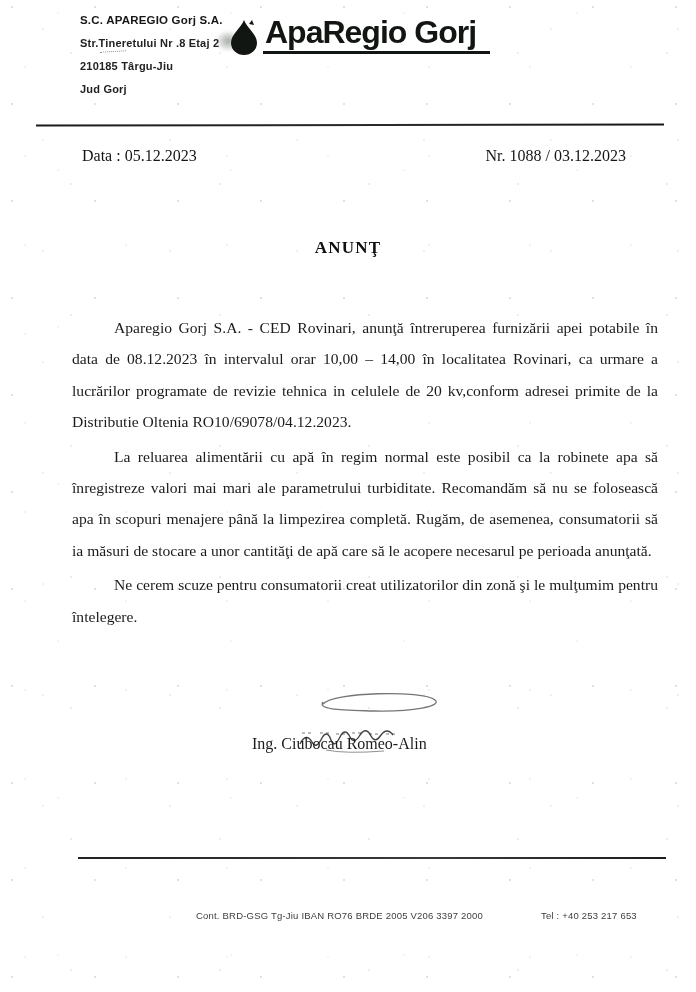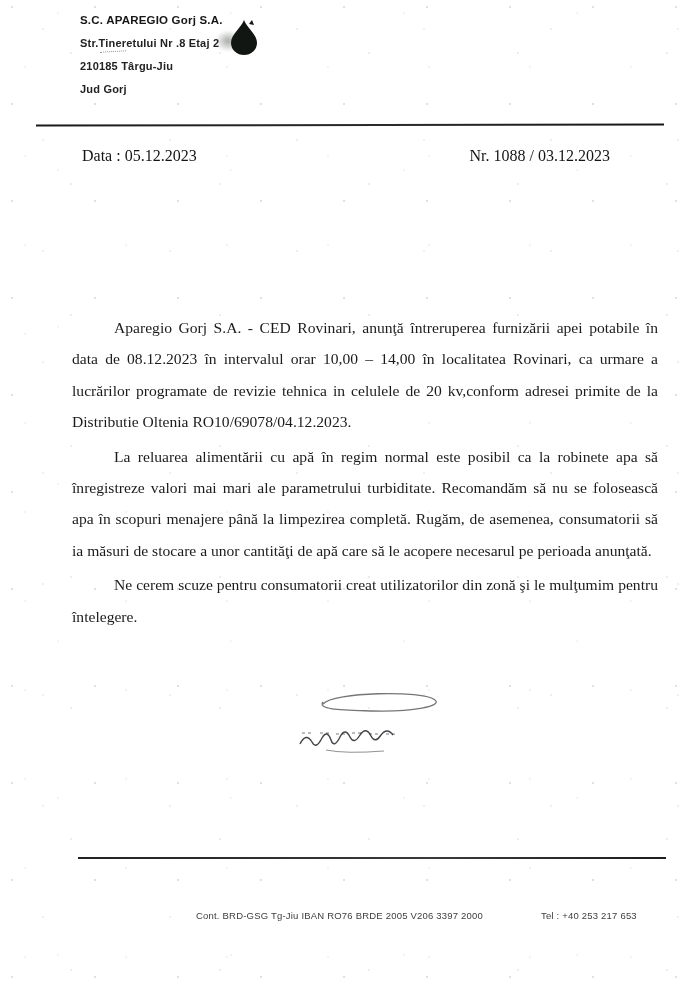--- a/index.html
+++ b/index.html
@@ -24,21 +24,21 @@
   .logo-word{
     font-family:"Liberation Sans",sans-serif;font-weight:700;font-size:32px;
     letter-spacing:-1px;color:#121612;border-bottom:3.5px solid #121612;
     padding:0 14px 1px 2px;line-height:36px;filter:blur(.25px);white-space:nowrap;}
   .smudge{position:absolute;left:215px;top:30px;width:26px;height:22px;border-radius:50%;
     background:radial-gradient(ellipse,rgba(60,70,60,.45),rgba(60,70,60,0) 70%);filter:blur(1px);}
   .pen-mark{position:absolute;left:100px;top:46px;width:26px;height:5px;
     border-bottom:1px dotted rgba(60,60,70,.55);transform:rotate(-3deg);}
   .rule-top{position:absolute;left:36px;top:124px;width:628px;height:2px;
     background:linear-gradient(90deg,#1a1a1a 0%,#2b2b2b 55%,#161616 100%);transform:rotate(-.08deg);}
-  .meta-row{position:absolute;left:82px;right:86px;top:147px;display:flex;
+  .meta-row{position:absolute;left:82px;right:70px;top:147px;display:flex;
     justify-content:space-between;font-size:16px;color:#151515;}
   
   .doc-title{position:absolute;left:0;right:0;top:238px;text-align:center;
     font-weight:700;font-size:17px;letter-spacing:1.2px;color:#101010;}
   .body-text{position:absolute;left:72px;top:312px;width:586px;font-size:15.6px;
     line-height:31.4px;text-align:justify;color:#1b1b1b;}
   .body-text p{margin:0 0 3px 0;text-indent:42px;}
   .body-text p.p3{margin-top:1px;}
   
   .sig-role{position:absolute;left:283px;top:694px;font-weight:700;font-size:16px;
@@ -69,36 +69,39 @@
   <div class="smudge"></div>
   <div class="pen-mark"></div>
 
   <div class="logo">
     <span class="logo-mark">
       <svg width="34" height="38" viewBox="0 0 34 38">
         <path d="M17 2 C20 10 30 16 30 25 a13 12 0 1 1 -26 0 C4 16 14 10 17 2 Z" fill="#121612"></path>
         <path d="M22 6 l3 -4 l2 5 Z" fill="#121612"></path>
       </svg>
     </span>
+    <span class="logo-word">ApaRegio Gorj</span>
   </div>
 
   <div class="rule-top"></div>
 
   <div class="meta-row">
     <span>Data : 05.12.2023</span>
     <span>Nr. 1088 / 03.12.2023</span>
   </div>
 
+  <div class="doc-title">ANUNŢ</div>
 
   <div class="body-text">
     <p>Aparegio Gorj S.A. - CED Rovinari, anunţă întreruperea furnizării apei potabile în data de 08.12.2023 în intervalul orar 10,00 – 14,00 în localitatea Rovinari, ca urmare a lucrărilor programate de revizie tehnica in celulele de 20 kv,conform adresei primite de la Distributie Oltenia  RO10/69078/04.12.2023.</p>
     <p>La reluarea alimentării cu apă în regim normal este posibil ca la robinete apa să înregistreze valori mai mari ale parametrului turbiditate. Recomandăm să nu se folosească apa în scopuri menajere până la limpezirea completă. Rugăm, de asemenea, consumatorii să ia măsuri de stocare a unor cantităţi de apă care să le acopere necesarul pe perioada anunţată.</p>
     <p class="p3">Ne cerem scuze pentru consumatorii creat utilizatorilor din zonă şi le mulţumim pentru întelegere.</p>
   </div>
 
+  <div class="sig-name">Ing. Ciubocau Romeo-Alin</div>
 
   <svg class="scribble" style="left:303px;top:688px;" width="150" height="30" viewBox="0 0 150 30">
     <path d="M20 16 C30 4 120 2 132 12 C140 18 110 24 70 23 C40 22 14 22 20 14" fill="none" stroke="rgba(45,45,45,.65)" stroke-width="1.3"></path>
   </svg>
 
   <svg class="scribble" style="left:296px;top:724px;" width="145" height="32" viewBox="0 0 145 32">
     <path d="M4 20 q6 -12 12 -2 q4 8 10 -4 q5 -9 9 2 q3 9 9 -3 q5 -10 10 0 q4 8 10 -2 q6 -9 11 1 q4 8 10 -1 q6 -8 12 0" fill="none" stroke="rgba(35,35,40,.85)" stroke-width="1.4"></path>
     <path d="M6 9 h12 m6 0 h10 m6 1 h9 m7 -1 h11 m6 1 h9 m8 0 h12" fill="none" stroke="rgba(35,35,40,.6)" stroke-width="1.1" stroke-dasharray="3 3"></path>
     <path d="M30 26 q20 4 58 1" fill="none" stroke="rgba(35,35,40,.5)" stroke-width="1"></path>
   </svg>

